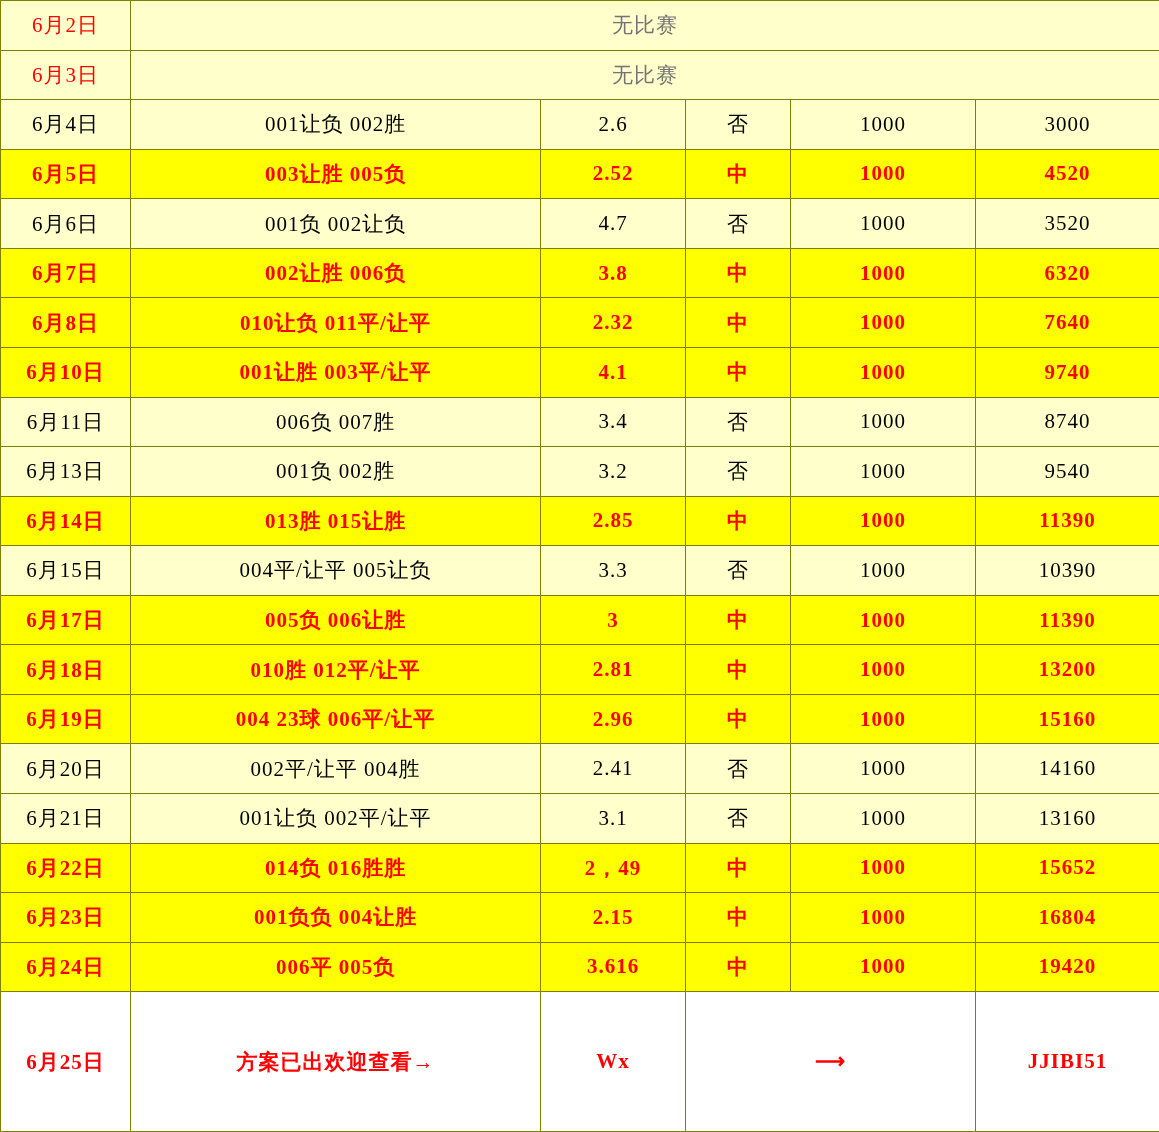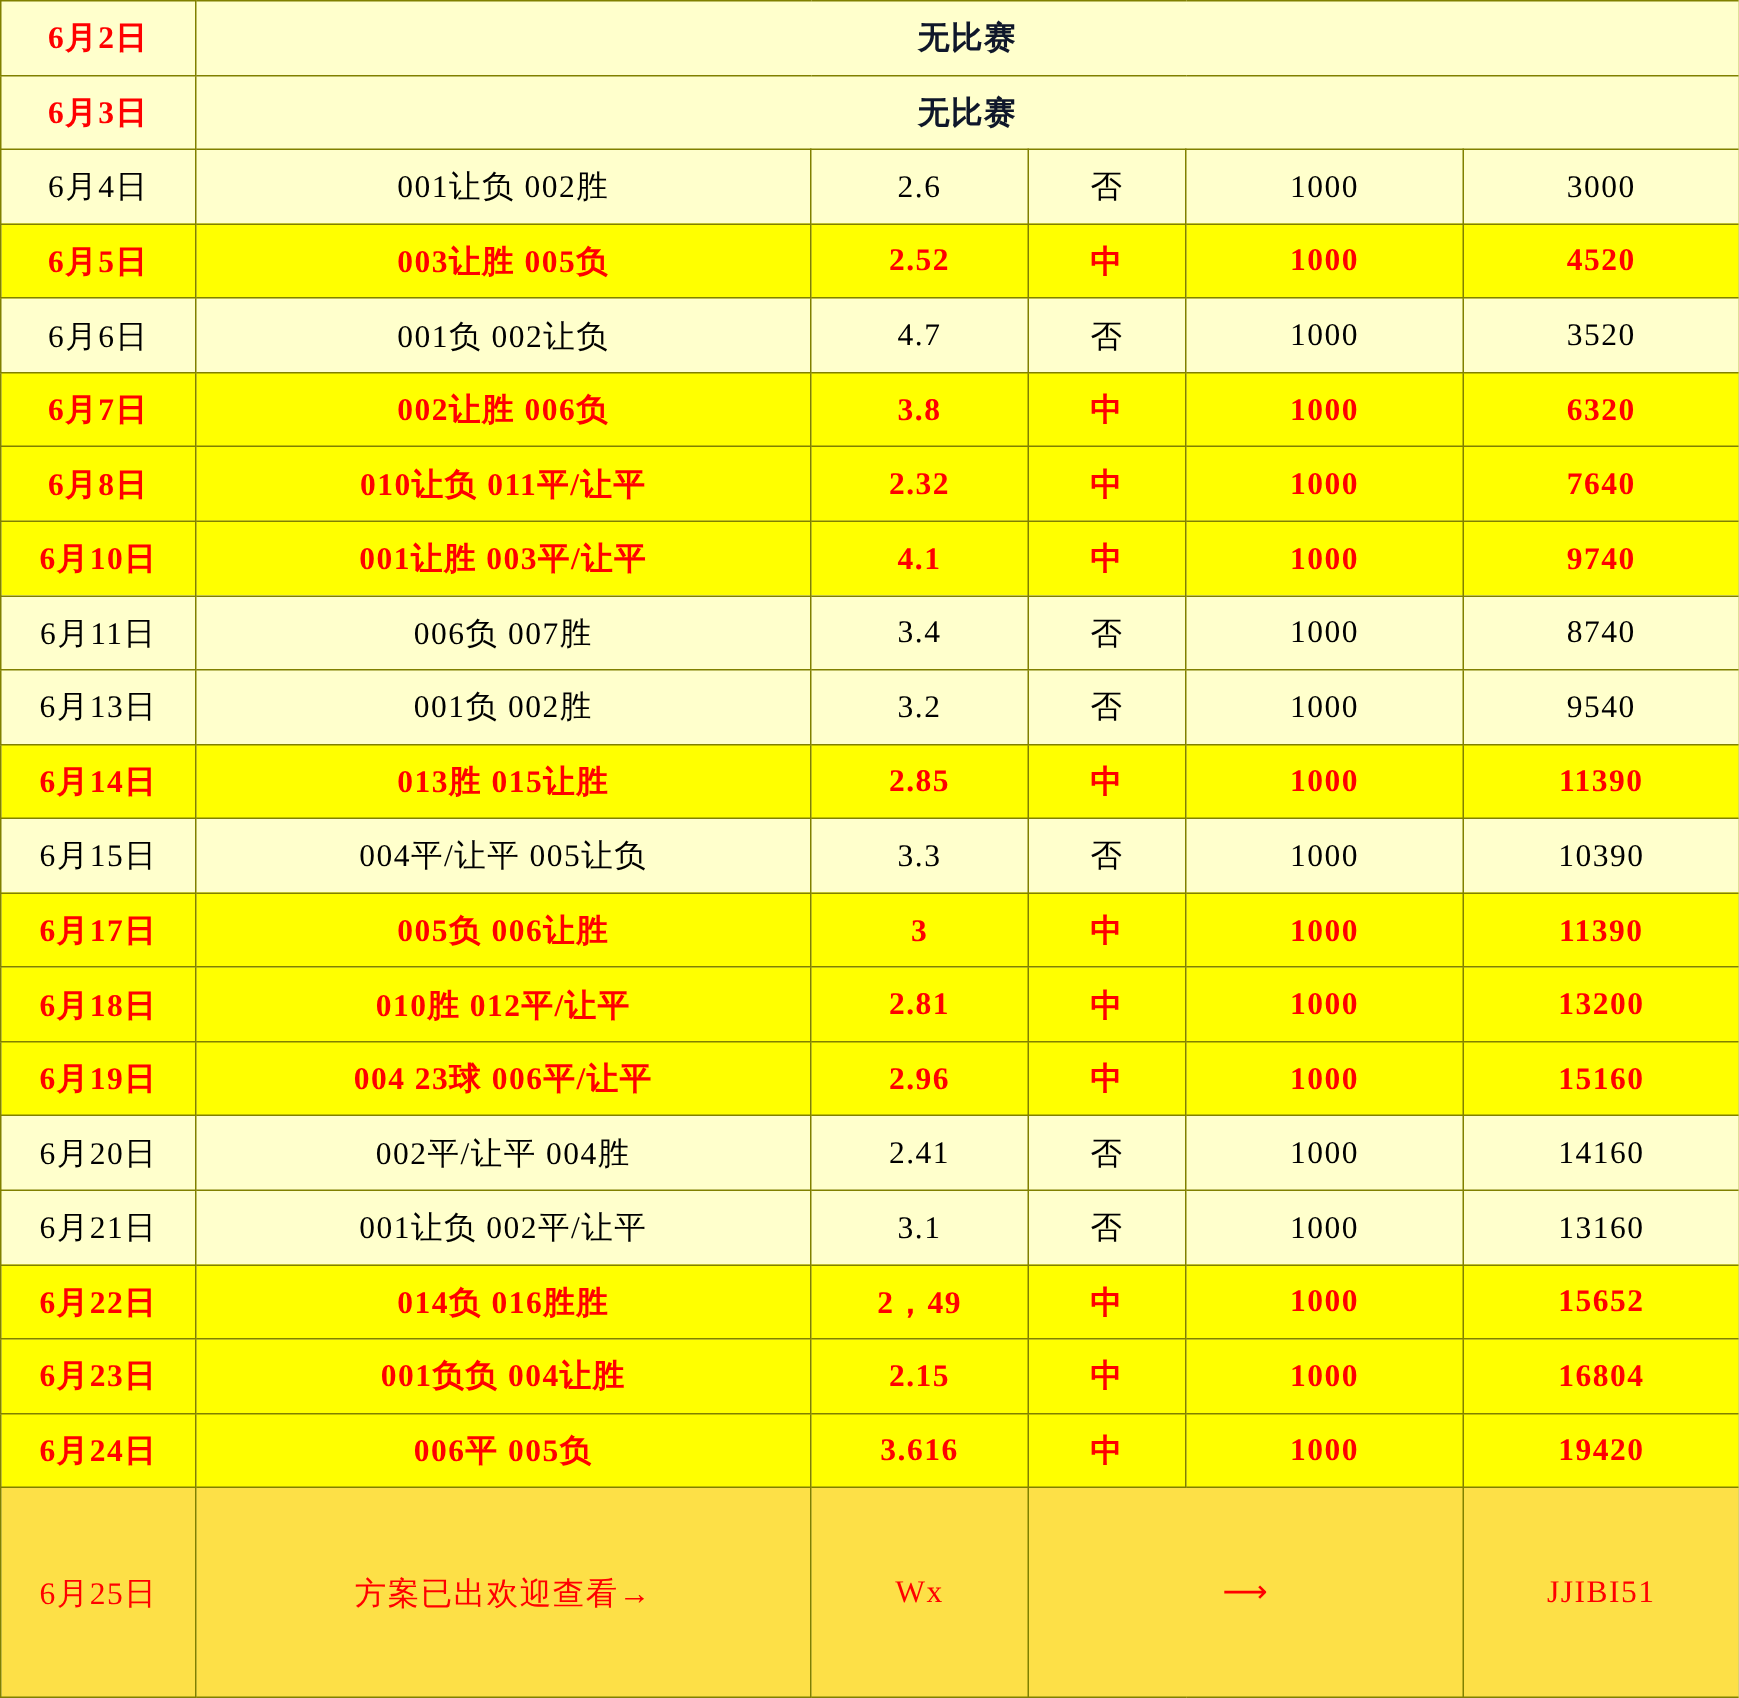--- a/index.html
+++ b/index.html
@@ -39,38 +39,38 @@
     background: #ffffcc;
     color: #000000;
   }
   tr.row-hit td {
     background: #ffff00;
     color: #ff0000;
     font-weight: bold;
   }
   tr.row-none td {
     background: #ffffcc;
-    color: #0f172a;
-    font-weight: bold;
+    color: #737373;
+    font-weight: normal;
   }
   tr.row-normal td.date-cell {
     color: #000000;
   }
   tr.row-none td.date-cell {
     color: #ff0000;
-    font-weight: bold;
+    font-weight: normal;
     text-align: center;
   }
   tr.record-row td {
     height: 42px;
   }
   tr.row-promo td {
-    background: #fde047;
-    color: #ff0000;
-    font-weight: normal;
+    background: #ffffff;
+    color: #ff0000;
+    font-weight: bold;
     height: 120px;
   }
   tr.row-promo td.date-cell {
     font-size: 21px;
   }
   td.promo-text {
     font-size: 36px;
     letter-spacing: 2px;
   }
   td.promo-wx {

